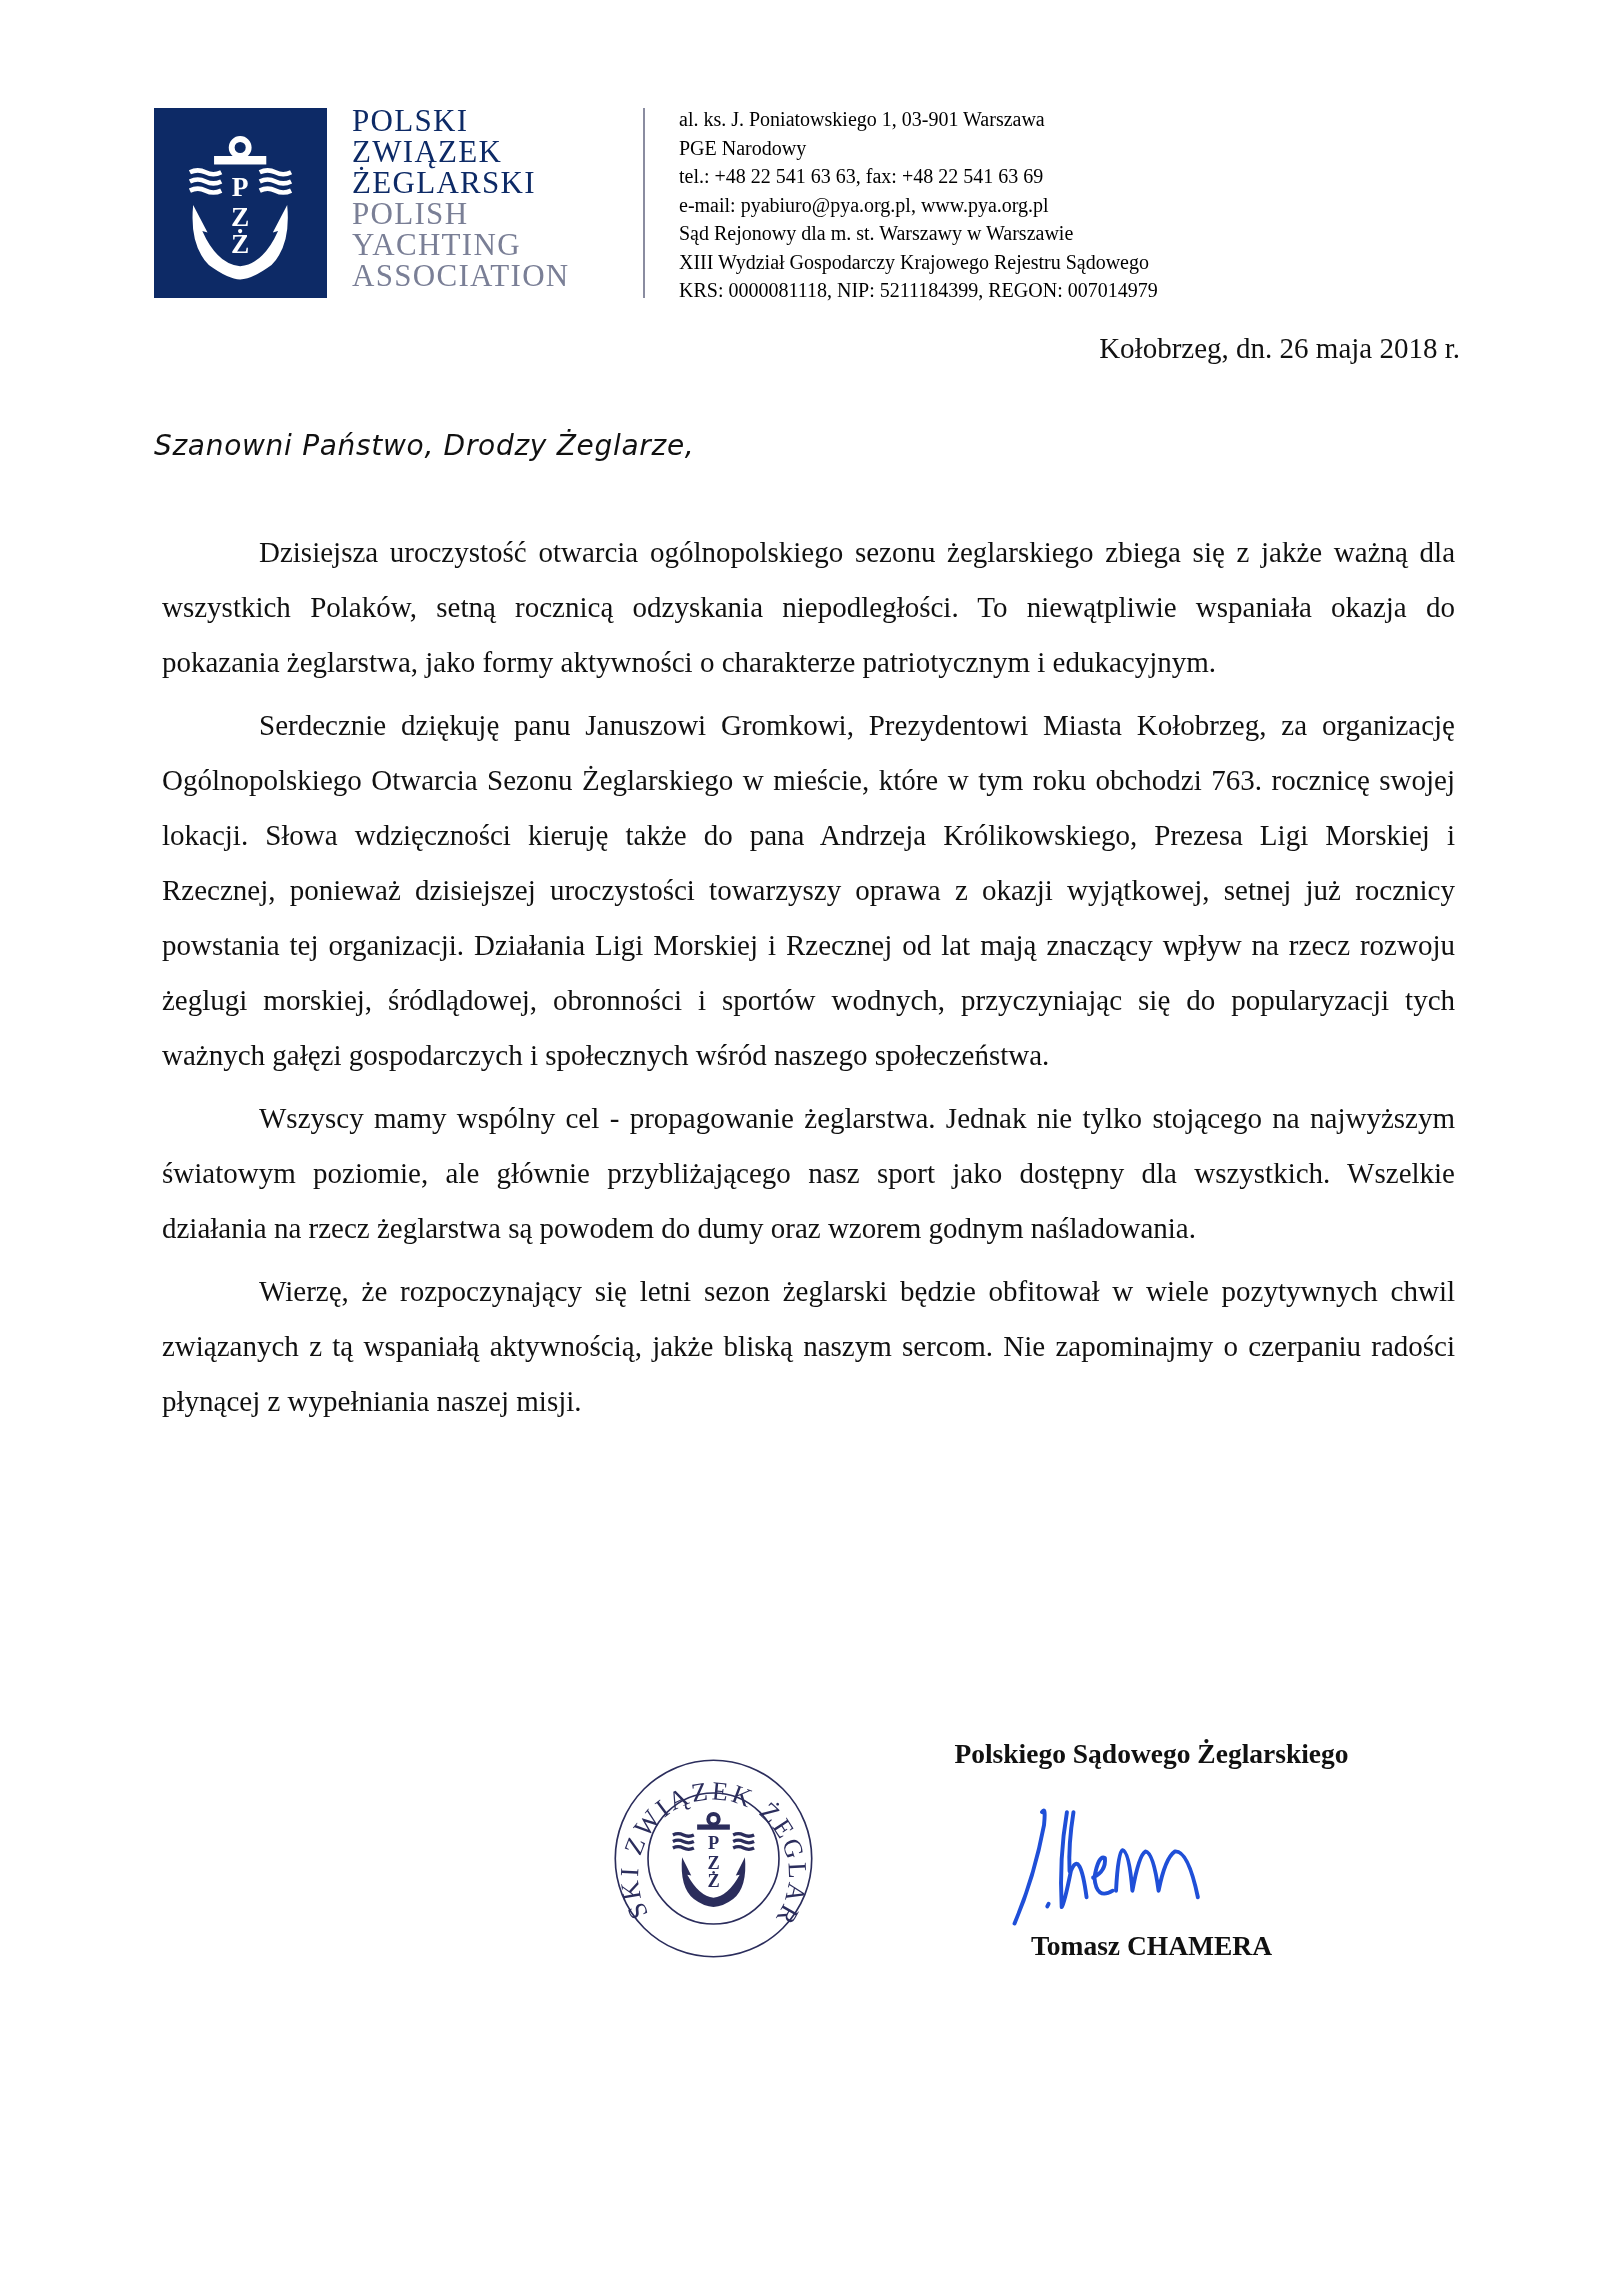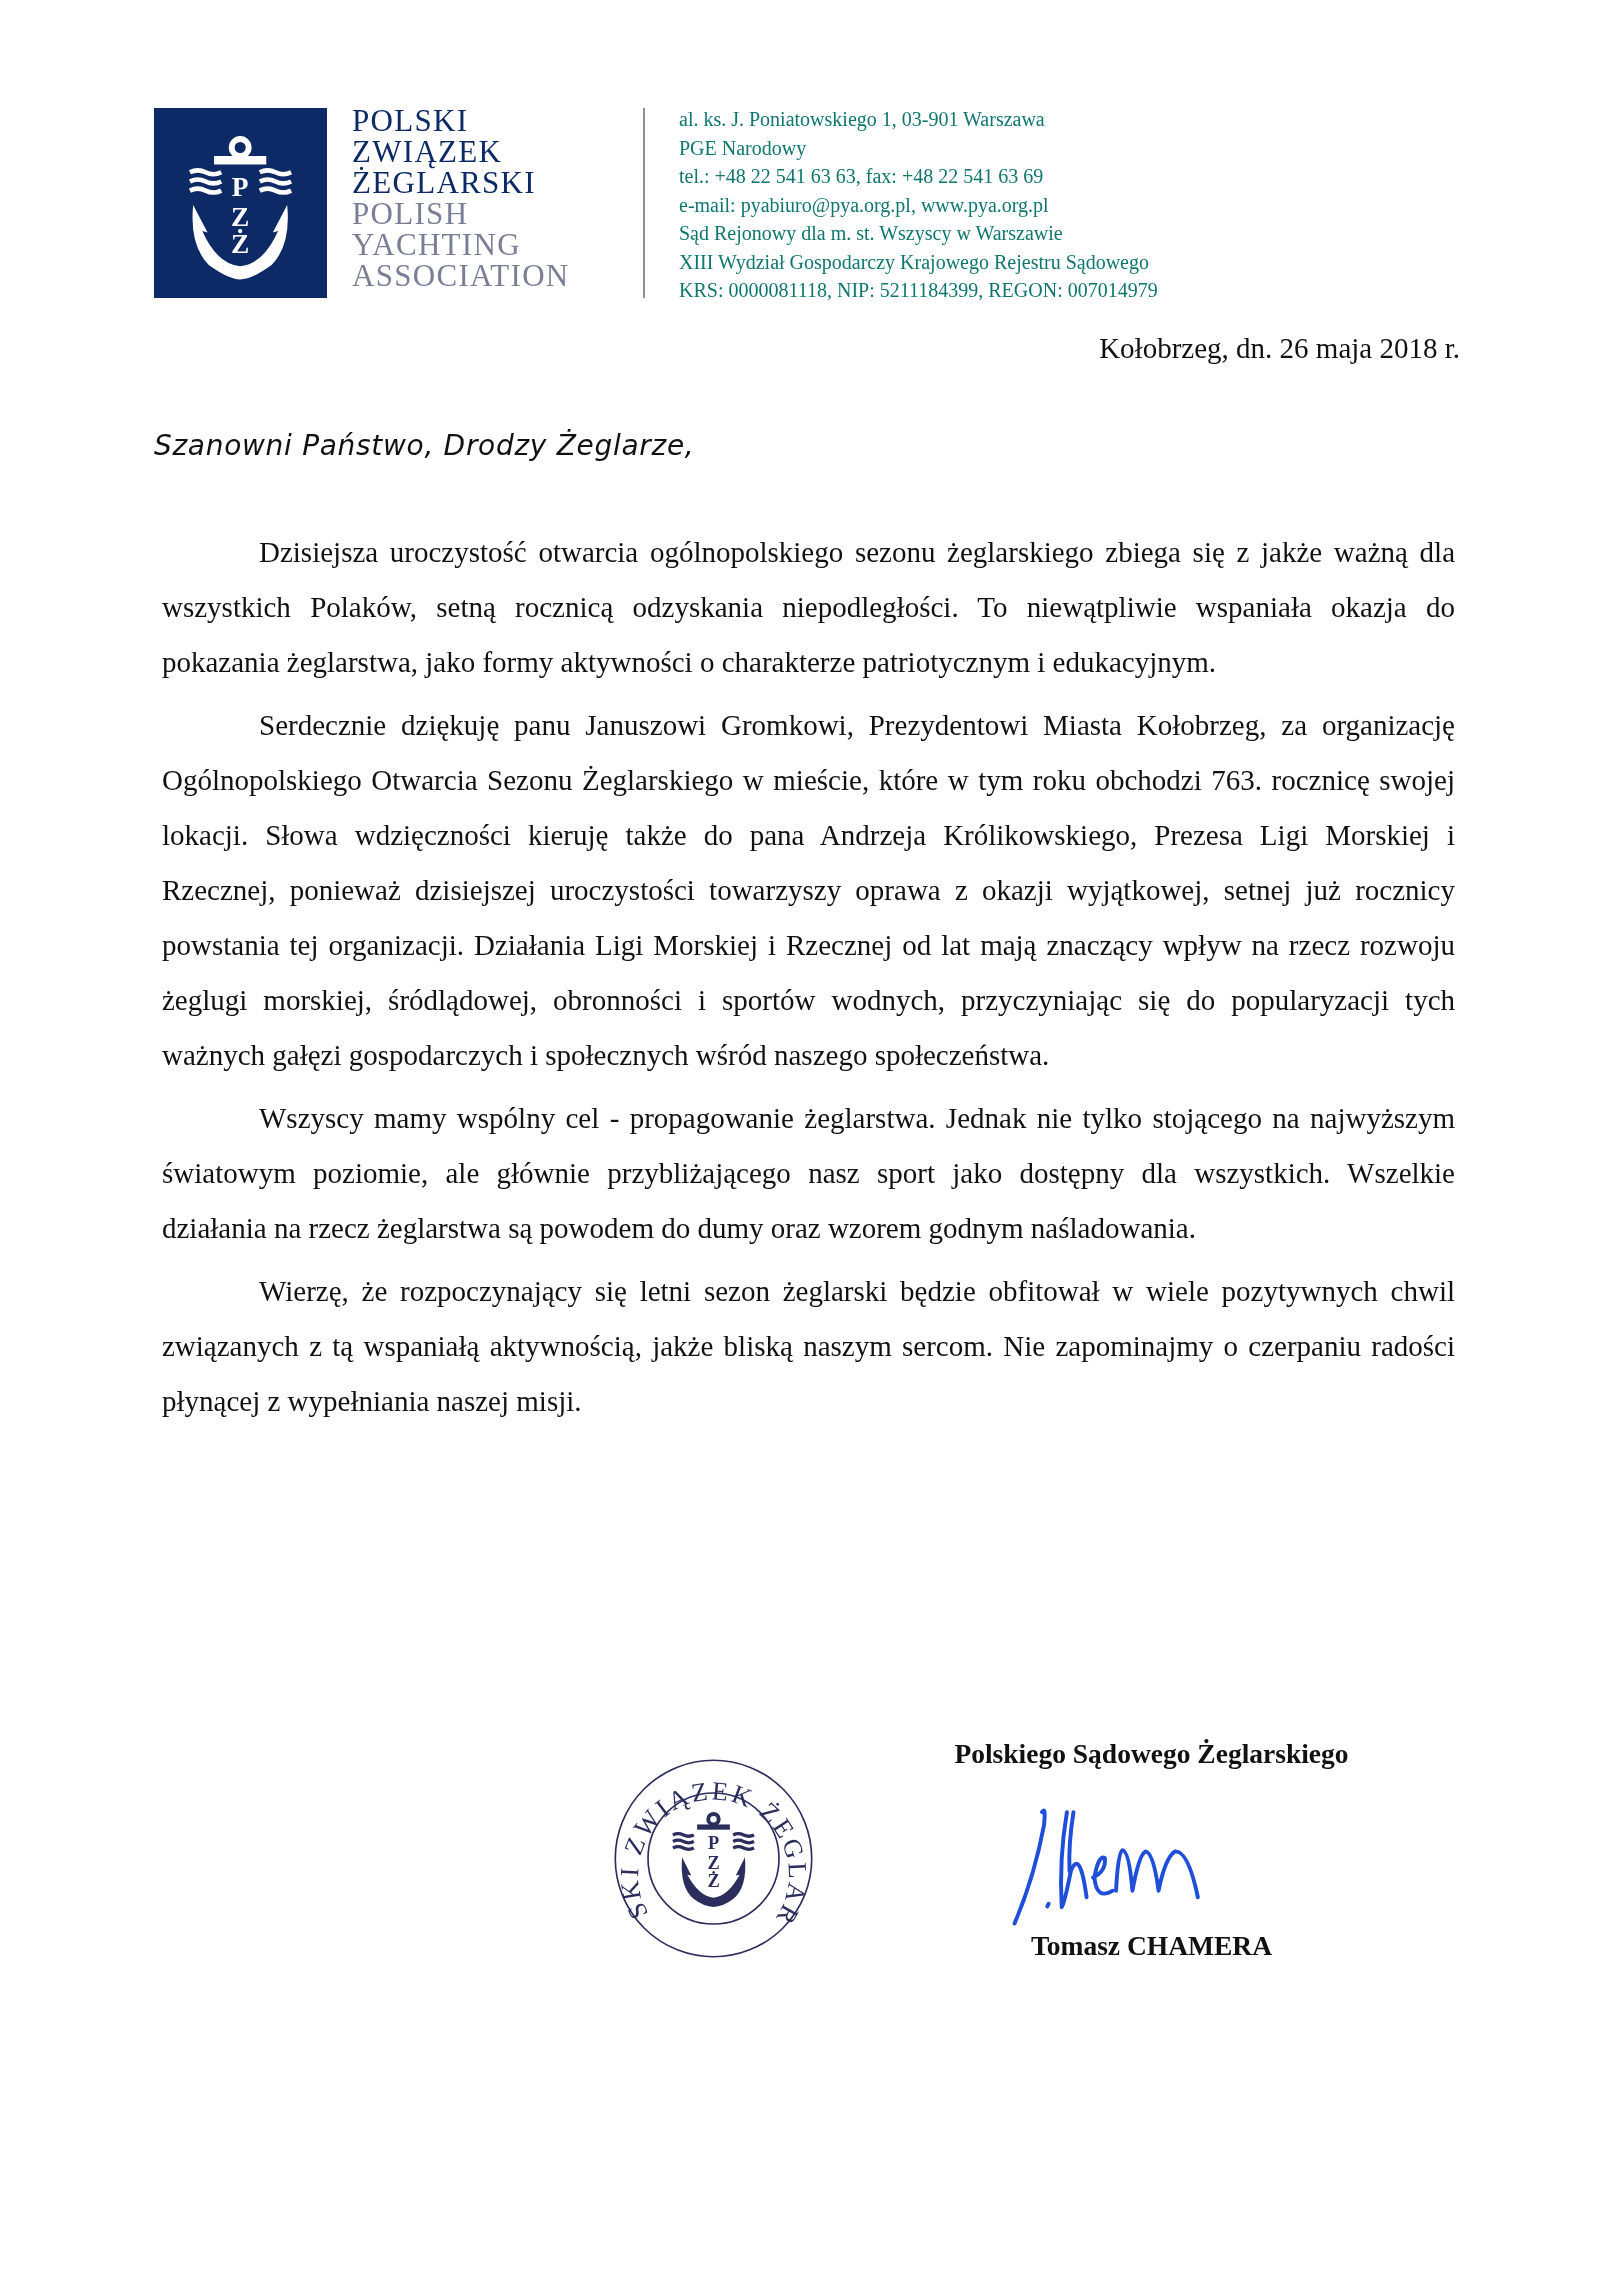--- a/index.html
+++ b/index.html
@@ -8,21 +8,21 @@
   .abs { position:absolute; }
 
   
   #logo-box { left:154px; top:108px; width:173px; height:190px; background:#0d2a66; }
   #logo-box svg { width:100%; height:100%; display:block; }
   #logo-text { left:352px; top:105px; line-height:31px; font-size:31px; letter-spacing:1.3px; }
   #logo-text div { white-space:nowrap; }
   .lt-pl { color:#0d2a66; }
   .lt-en { color:#7a7f96; }
   #divider { left:643px; top:108px; width:2px; height:190px; background:#8a8ca0; }
-  #address { left:679px; top:105px; font-size:20px; line-height:28.5px; color:#0f766e; }
+  #address { left:679px; top:105px; font-size:20px; line-height:28.5px; color:#000000; }
   #address div { white-space:nowrap; }
 
   
   #date { right:163px; top:332px; font-size:29px; white-space:nowrap; }
 
   
   #salutation { left:154px; top:429px; font-size:28px; font-style:italic;
                 font-family:"DejaVu Sans", sans-serif; letter-spacing:0.7px; white-space:nowrap; }
 
   
@@ -77,21 +77,21 @@
   <div class="lt-en">ASSOCIATION</div>
 </div>
 
 <div id="divider" class="abs"></div>
 
 <div id="address" class="abs">
   <div>al. ks. J. Poniatowskiego 1, 03-901 Warszawa</div>
   <div>PGE Narodowy</div>
   <div>tel.: +48 22 541 63 63, fax: +48 22 541 63 69</div>
   <div>e-mail: pyabiuro@pya.org.pl, www.pya.org.pl</div>
-  <div>Sąd Rejonowy dla m. st. Wszyscy w Warszawie</div>
+  <div>Sąd Rejonowy dla m. st. Warszawy w Warszawie</div>
   <div>XIII Wydział Gospodarczy Krajowego Rejestru Sądowego</div>
   <div>KRS: 0000081118, NIP: 5211184399, REGON: 007014979</div>
 </div>
 
 <div id="date" class="abs">Kołobrzeg, dn. 26 maja 2018 r.</div>
 <div id="salutation" class="abs">Szanowni Państwo, Drodzy Żeglarze,</div>
 
 <div id="body" class="abs">
   <p>Dzisiejsza uroczystość otwarcia ogólnopolskiego sezonu żeglarskiego zbiega się z jakże ważną dla wszystkich Polaków, setną rocznicą odzyskania niepodległości. To niewątpliwie wspaniała okazja do pokazania żeglarstwa, jako formy aktywności o charakterze patriotycznym i edukacyjnym.</p>
   <p>Serdecznie dziękuję panu Januszowi Gromkowi, Prezydentowi Miasta Kołobrzeg, za organizację Ogólnopolskiego Otwarcia Sezonu Żeglarskiego w mieście, które w tym roku obchodzi 763. rocznicę swojej lokacji. Słowa wdzięczności kieruję także do pana Andrzeja Królikowskiego, Prezesa Ligi Morskiej i Rzecznej, ponieważ dzisiejszej uroczystości towarzyszy oprawa z okazji wyjątkowej, setnej już rocznicy powstania tej organizacji. Działania Ligi Morskiej i Rzecznej od lat mają znaczący wpływ na rzecz rozwoju żeglugi morskiej, śródlądowej, obronności i sportów wodnych, przyczyniając się do popularyzacji tych ważnych gałęzi gospodarczych i społecznych wśród naszego społeczeństwa.</p>

